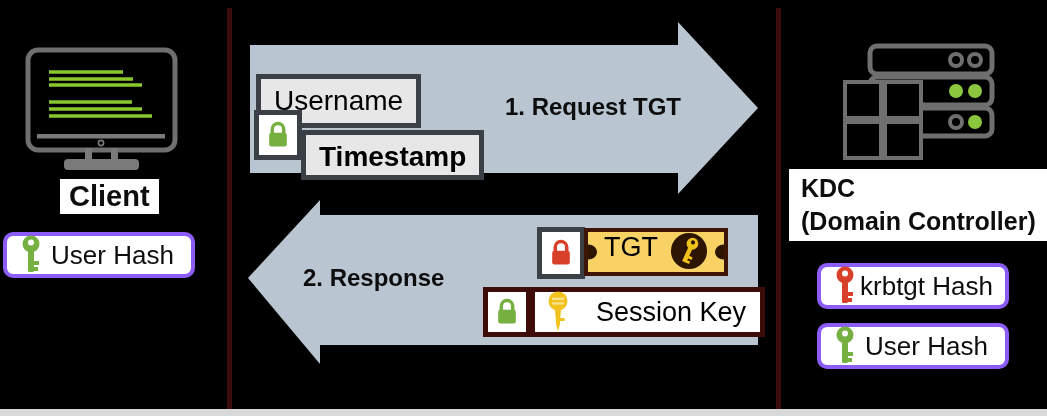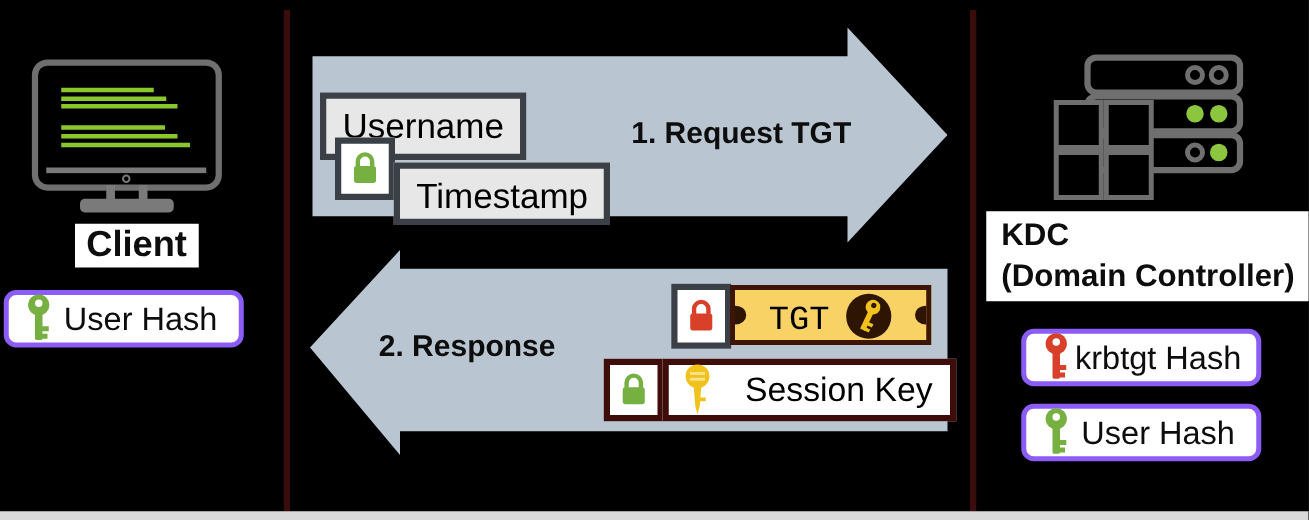--- a/index.html
+++ b/index.html
@@ -27,22 +27,22 @@
     box-sizing:border-box; width:48px; height:50px; background:#fff;
     display:flex; align-items:center; justify-content:center; flex:none;
   }
   .lock-cell.charcoal{border:5px solid #3a4045;}
   .lock-cell.maroon{border:5px solid #3f0d09;}
   .green{color:#76b041;} .red{color:#d8402a;}
   
   .ticket{
     box-sizing:border-box; position:relative; height:48px; margin-top:1px;
     border:4px solid #3d1505; background:#f8d264; overflow:hidden;
-    display:flex; align-items:flex-end; gap:12px; padding:0 27px;
-    font-size:27px; color:#000;font-family:Liberation Mono, monospace;
+    display:flex; align-items:flex-start; gap:12px; padding:0 16px;
+    font-size:27px; color:#000;
   }
   .notch{position:absolute; top:50%; transform:translateY(-50%); width:17px; height:15px;
     background:#2e1502; border-radius:50%;}
   .notch.l{left:-8px;} .notch.r{right:-8px;}
   
   .white-box{
     box-sizing:border-box; height:50px; border:5px solid #3f0d09; background:#fff;
     display:flex; align-items:center; gap:9px; padding:0 14px 0 10px;
     font-size:27px; color:#000; white-space:nowrap;
   }
@@ -104,21 +104,21 @@
   </div>
 
   <svg class="arrow" style="left:248px; top:20px;" width="512" height="176" viewBox="0 0 512 176">
     <polygon class="arrow-poly" points="2,25 430,25 430,2 510,88 430,174 430,153 2,153"></polygon>
   </svg>
 
   <div class="step-label" style="left:505px; top:93px;">1. Request TGT</div>
 
   <div class="gbox" style="left:256px; top:54px;">Username</div>
 
-  <div class="row" style="left:268px; top:110px;">
+  <div class="row" style="left:254px; top:110px;font-weight:bold;">
     <div class="lock-cell charcoal green">
       <svg width="30" height="32" viewBox="0 0 34 34">
         <path d="M10.5 15 v-4.5 a6.5 6.5 0 0 1 13 0 V15" fill="none" stroke="currentColor" stroke-width="4"></path>
         <rect x="7" y="14.5" width="20" height="15.5" rx="2.5" fill="currentColor"></rect>
       </svg>
     </div>
     <div class="gbox" style="position:static; margin-left:-1px; height:50px;">Timestamp</div>
   </div>
 
   <svg class="arrow" style="left:246px; top:198px;" width="514" height="168" viewBox="0 0 514 168">

